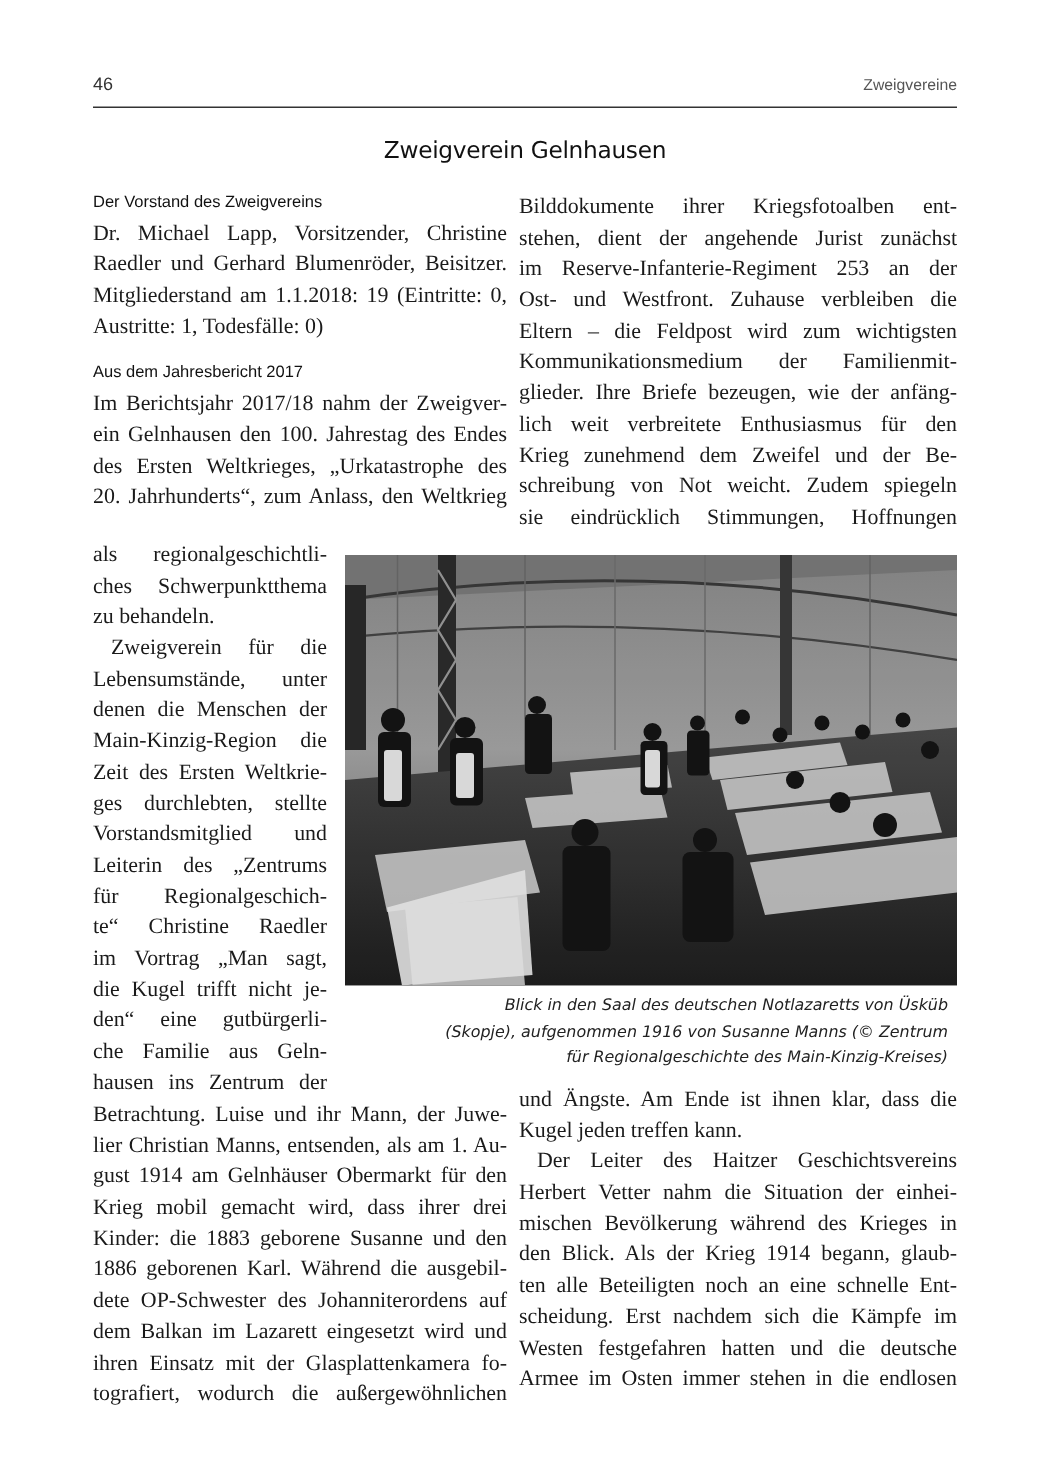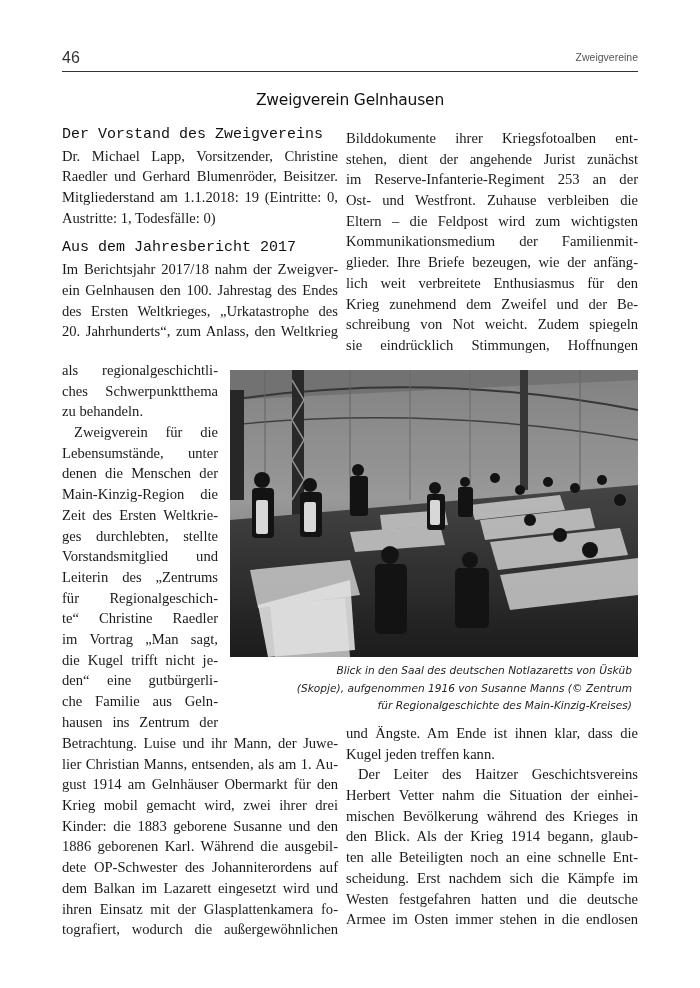--- a/index.html
+++ b/index.html
@@ -1,27 +1,27 @@
 <!DOCTYPE html>
 <html><head>
 <meta charset="utf-8">
 <style>
   html, body { margin: 0; padding: 0; background: #ffffff; }
   body { width: 700px; height: 988px; position: relative; overflow: hidden; color: #1a1a1a; }
   .page { position: absolute; left: 0; top: 0; width: 700px; height: 988px; }
   .running-head { position: absolute; left: 62px; top: 49px; width: 576px; height: 20px; font-family: "Liberation Sans", sans-serif; }
-  .page-num { position: absolute; left: 0; top: 0; font-size: 16px; color: #333; }
+  .page-num { position: absolute; left: 0; top: 0; font-size: 12px; color: #333; }
   .running-title { position: absolute; left: 0; width: 100%; top: 2px; text-align: right; font-size: 10.5px; color: #555; }
   .rule { position: absolute; left: 62px; top: 71px; width: 576px; height: 1px; background: #333; }
   .article-title { position: absolute; left: 62px; top: 91px; width: 576px; text-align: center; font-family: "DejaVu Sans", sans-serif; font-size: 15.5px; font-weight: normal; letter-spacing: -0.2px; color: #111; }
   .col { position: absolute; font-family: "Liberation Serif", serif; font-size: 14.6px; line-height: 20.7px; color: #1a1a1a; }
   .line { display: block; white-space: nowrap; text-align: justify; text-align-last: justify; height: 20.7px; }
   .line.last { text-align-last: left; }
   .line.indent { padding-left: 12px; }
-  .subhead { display: block; font-family: Liberation Mono, monospace; font-size: 15px; line-height: 20.7px; color: #111; height: 20.7px; }
+  .subhead { display: block; font-family: Liberation Sans, sans-serif; font-size: 11px; line-height: 20.7px; color: #111; height: 20.7px; }
   .gap { display: block; height: 10px; }
   .photo { position: absolute; left: 230px; top: 370px; width: 408px; height: 287px; overflow: hidden; background: #6b6b6b; }
   .caption { position: absolute; left: 236px; top: 662px; width: 396px; text-align: right; font-family: "DejaVu Sans", sans-serif; font-style: italic; font-size: 10.6px; line-height: 17.6px; color: #222; }
 </style>
 </head>
 <body>
 
 <div class="page">
 
   <div class="running-head">
@@ -64,21 +64,21 @@
     <span class="line">die Kugel trifft nicht je-</span>
     <span class="line">den“ eine gutbürgerli-</span>
     <span class="line">che Familie aus Geln-</span>
     <span class="line">hausen ins Zentrum der</span>
   </div>
 
   <div class="col" style="left:62px; top:733px; width:276px;">
     <span class="line">Betrachtung. Luise und ihr Mann, der Juwe-</span>
     <span class="line">lier Christian Manns, entsenden, als am 1. Au-</span>
     <span class="line">gust 1914 am Gelnhäuser Obermarkt für den</span>
-    <span class="line">Krieg mobil gemacht wird, zwei ihrer drei</span>
+    <span class="line">Krieg mobil gemacht wird, dass ihrer drei</span>
     <span class="line">Kinder: die 1883 geborene Susanne und den</span>
     <span class="line">1886 geborenen Karl. Während die ausgebil-</span>
     <span class="line">dete OP-Schwester des Johanniterordens auf</span>
     <span class="line">dem Balkan im Lazarett eingesetzt wird und</span>
     <span class="line">ihren Einsatz mit der Glasplattenkamera fo-</span>
     <span class="line">tografiert, wodurch die außergewöhnlichen</span>
   </div>
 
   <div class="col" style="left:346px; top:128px; width:292px;">
     <span class="line">Bilddokumente ihrer Kriegsfotoalben ent-</span>

